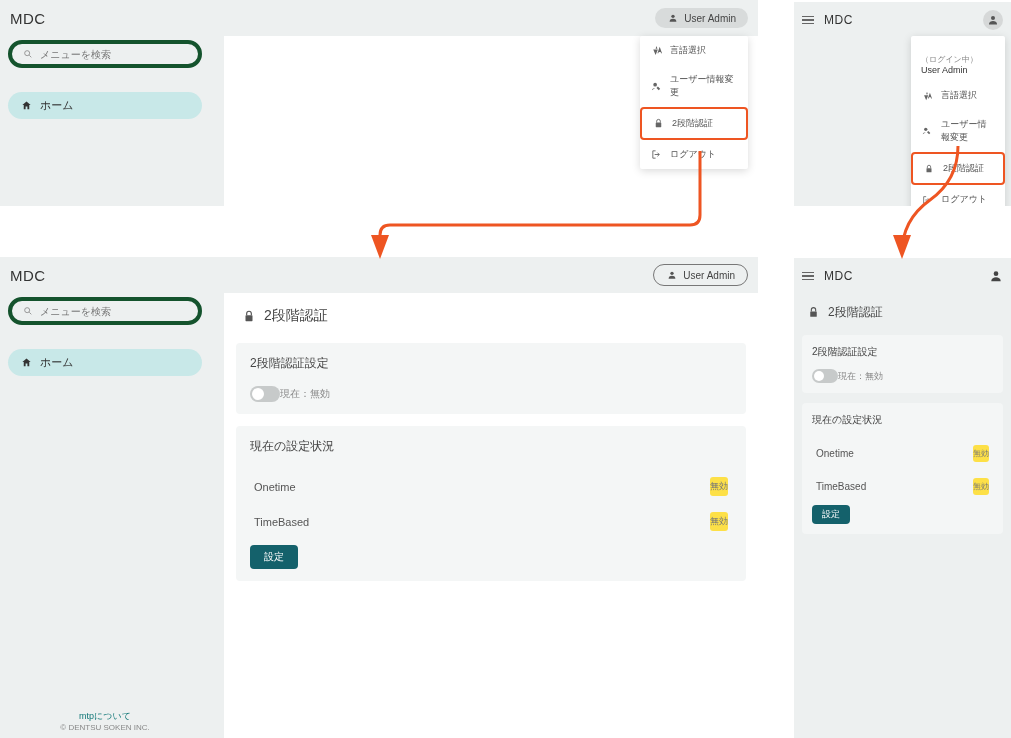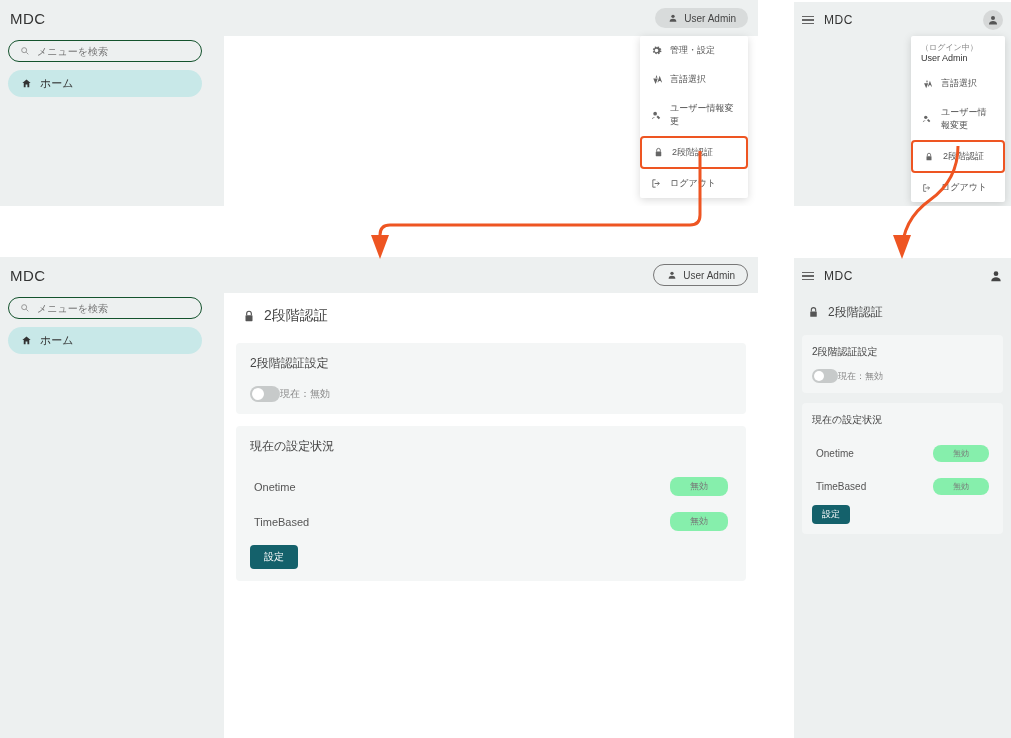--- a/index.html
+++ b/index.html
@@ -10,30 +10,30 @@
 .p3 { left: 0; top: 257px; width: 758px; height: 481px; }
 .p4 { left: 794px; top: 258px; width: 217px; height: 480px; }
 
 .header { display: flex; align-items: center; justify-content: space-between; padding: 8px 10px; height: 36px; }
 .brand { font-size: 15px; font-weight: 500; color: #333; letter-spacing: 0.5px; }
 .user-btn { display: inline-flex; align-items: center; gap: 5px; background: #d8dbdb; border-radius: 14px; padding: 4px 12px; font-size: 10px; color: #444; cursor: pointer; border: none; }
 .user-btn-outline { background: transparent; border: 1px solid #777; }
 .avatar-big { width: 20px; height: 20px; background: #d6d8d8; border-radius: 50%; display:flex; align-items:center; justify-content:center;}
 
 .sidebar { position: absolute; left: 0; top: 36px; width: 210px; padding: 4px 8px; }
-.search { display: flex; align-items: center; gap: 6px; border: 1px solid #14532d; border-radius: 16px; padding: 4px 10px; background: #edf0f0; margin-bottom: 8px;}
+.search { display: flex; align-items: center; gap: 6px; border: 4px solid #14532d; border-radius: 16px; padding: 4px 10px; background: #edf0f0; margin-bottom: 24px;}
 .search input { border: none; background: transparent; font-size: 10px; flex: 1; outline: none; color: #888;}
 .nav-item { display: flex; align-items: center; gap: 8px; background: #c8e8e8; border-radius: 14px; padding: 6px 12px; font-size: 11px; color: #333;}
 
 .dropdown { position: absolute; background: #fff; box-shadow: 0 2px 8px rgba(0,0,0,0.15); border-radius: 2px; }
 .dd1 { right: 10px; top: 36px; width: 108px; }
 .dd2 { right: 6px; top: 34px; width: 94px; }
 .dd-item { display: flex; align-items: center; gap: 8px; padding: 8px 10px; font-size: 9px; color: #555; cursor: pointer; }
 .dd-item.highlight { border: 2.5px solid #ee5522; border-radius: 4px; }
-.dd-login-label { font-size: 8px; color: #888; padding: 6px 10px 0 10px;}
+.dd-login-label { font-size: 8px; color: #888; padding: 18px 10px 0 10px;}
 .dd-login-name { font-size: 9px; color: #333; padding: 0 10px 6px 10px;}
 
 .content { position: absolute; left: 224px; top: 36px; right: 0; bottom: 0; background: #fff; }
 .content-full { position: absolute; left: 0; top: 36px; right: 0; bottom: 0; background: #edf0f0; padding: 0 8px;}
 
 .page-title { display: flex; align-items: center; gap: 8px; padding: 14px 18px; font-size: 14px; color: #444; font-weight: 500;}
 .page-title.small { font-size: 12px; padding: 10px 4px;}
 
 .card { background: #f4f6f6; border-radius: 4px; margin: 4px 12px 12px 12px; padding: 12px 14px; }
 .card.small { margin: 4px 0 10px 0; padding: 10px 10px; }
@@ -42,21 +42,21 @@
 
 .toggle-row { display: flex; align-items: center; }
 .toggle { width: 30px; height: 16px; background: #c7caca; border-radius: 8px; position: relative; cursor: pointer;}
 .toggle::after { content:""; position:absolute; left:2px; top:2px; width:12px; height:12px; background:#fff; border-radius:50%;}
 .toggle.small { width: 26px; height: 14px;}
 .toggle.small::after { width:10px; height:10px;}
 .toggle-label { font-size: 10px; color: #888; }
 
 .status-row { display: flex; align-items: center; justify-content: space-between; padding: 8px 4px; }
 .status-name { font-size: 11px; color: #555; }
-.status-badge { background: #86efac; color: #777; font-size: 9px; padding: 3px 20px; border-radius: 8px; }
+.status-badge { background: #fde047; color: #777; font-size: 9px; padding: 3px 0; border-radius: 3px; }
 .config-btn { background: #14616b; color: #fff; border: none; border-radius: 4px; padding: 5px 14px; font-size: 10px; margin-top: 6px; cursor:pointer;}
 .config-btn.small { padding: 3px 10px; font-size: 9px; margin-top: 2px;}
 
 .footer { position: absolute; bottom: 6px; left: 0; width: 210px; text-align: center; font-size: 9px; color: #177; }
 .footer .copy { color: #888; font-size: 8px;}
 
 .hamburger { display:inline-flex; flex-direction:column; gap:2px; cursor:pointer;}
 .hamburger span { width:12px; height:1.5px; background:#666; display:block;}
 
 .arrow { position: absolute; pointer-events: none; }
@@ -95,28 +95,20 @@
       <span class="icon small">
           <svg viewBox="0 0 24 24" width="11" height="11" fill="#333">
             <path d="M12 3l9 8h-3v9h-4v-6h-4v6H6v-9H3z"></path>
           </svg>
         </span>
       <span>ホーム</span>
     </div>
   </div>
   <div class="content" style="background:#fff;"></div>
   <div class="dropdown dd1">
-    <div class="dd-item">
-      <span class="icon small">
-          <svg viewBox="0 0 24 24" width="11" height="11" fill="#666">
-            <path d="M12 8a4 4 0 100 8 4 4 0 000-8zm9 4l2 1-1 3-2-.5a8 8 0 01-1.5 1.5l.5 2-3 1-1-2a8 8 0 01-2 0l-1 2-3-1 .5-2A8 8 0 017 16.5L5 17l-1-3 2-1a8 8 0 010-2l-2-1 1-3 2 .5A8 8 0 018.5 6L8 4l3-1 1 2a8 8 0 012 0l1-2 3 1-.5 2A8 8 0 0119.5 7.5L21.5 7l1 3-2 1a8 8 0 010 2z"></path>
-          </svg>
-        </span>
-      <span>管理・設定</span>
-    </div>
     <div class="dd-item">
       <span class="icon small">
           <svg viewBox="0 0 24 24" width="11" height="11" fill="#666">
             <path d="M12 2l-2 6h4zm-7 8h10l-5 12zm14-6l5 14h-2l-1-3h-4l-1 3h-2z"></path>
           </svg>
         </span>
       <span>言語選択</span>
     </div>
     <div class="dd-item">
       <span class="icon small">
@@ -260,20 +252,24 @@
       <div class="status-row">
         <span class="status-name">Onetime</span>
         <span class="status-badge">無効</span>
       </div>
       <div class="status-row" style="border-top:0;">
         <span class="status-name">TimeBased</span>
         <span class="status-badge">無効</span>
       </div>
       <button class="config-btn">設定</button>
     </div>
+  </div>
+  <div class="footer">
+    <div>mtpについて</div>
+    <div class="copy">© DENTSU SOKEN INC.</div>
   </div>
 </div>
 
 <div class="panel p4">
   <div class="header" style="padding:8px 8px;">
     <div style="display:flex;align-items:center;gap:10px;">
       <span class="hamburger">
           <span></span>
           <span></span>
           <span></span>

